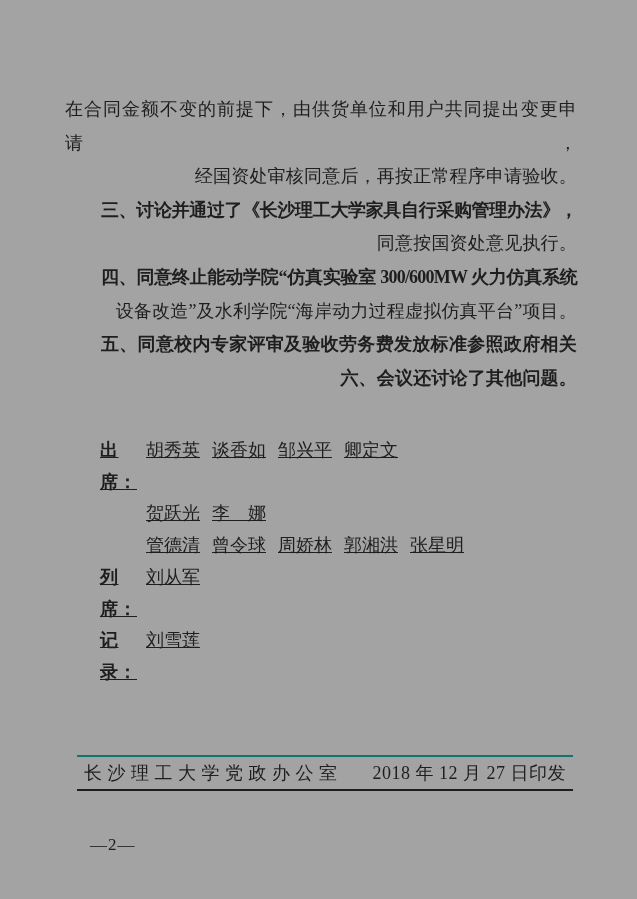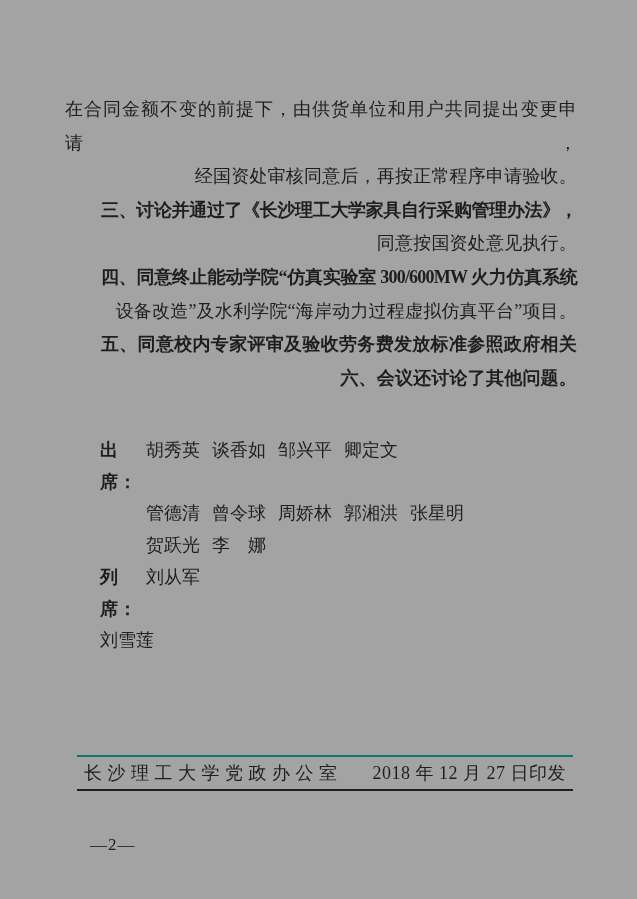--- a/index.html
+++ b/index.html
@@ -35,20 +35,21 @@
     text-align-last: justify;
   }
   .indent { text-indent: 2em; font-weight: bold; }
   .tight { letter-spacing: -0.8px; }
   
   .attendance {
     position: absolute;
     left: 100px;
     top: 435px;
     width: 480px;
+    text-decoration: underline;
   }
   .att-row {
     display: flex;
     line-height: 31.7px;
     font-size: 18px;
   }
   .att-label {
     font-family: "Liberation Sans", "DejaVu Sans", sans-serif;
     font-weight: 700;
     flex: 0 0 46px;
@@ -110,41 +111,42 @@
       <span class="att-names">
         <span class="att-name">胡秀英</span>
         <span class="att-name">谈香如</span>
         <span class="att-name">邹兴平</span>
         <span class="att-name">卿定文</span>
       </span>
     </div>
     <div class="att-row">
       <span class="att-label"></span>
       <span class="att-names">
+        <span class="att-name">贺跃光</span>
+        <span class="att-name">李　娜</span>
+      </span>
+    </div>
+    <div class="att-row">
+      <span class="att-label"></span>
+      <span class="att-names">
         <span class="att-name">管德清</span>
         <span class="att-name">曾令球</span>
         <span class="att-name">周娇林</span>
         <span class="att-name">郭湘洪</span>
         <span class="att-name">张星明</span>
-      </span>
-    </div>
-    <div class="att-row">
-      <span class="att-label"></span>
-      <span class="att-names">
-        <span class="att-name">贺跃光</span>
-        <span class="att-name">李　娜</span>
       </span>
     </div>
     <div class="att-row">
       <span class="att-label">列席：</span>
       <span class="att-names">
         <span class="att-name">刘从军</span>
       </span>
     </div>
     <div class="att-row">
+      <span class="att-label">记录：</span>
       <span class="att-names">
         <span class="att-name">刘雪莲</span>
       </span>
     </div>
   </section>
 
   <footer class="footer">
     <div class="footer-inner">
       <span class="footer-issuer">长沙理工大学党政办公室</span>
       <span class="footer-date">2018 年 12 月 27 日印发</span>

